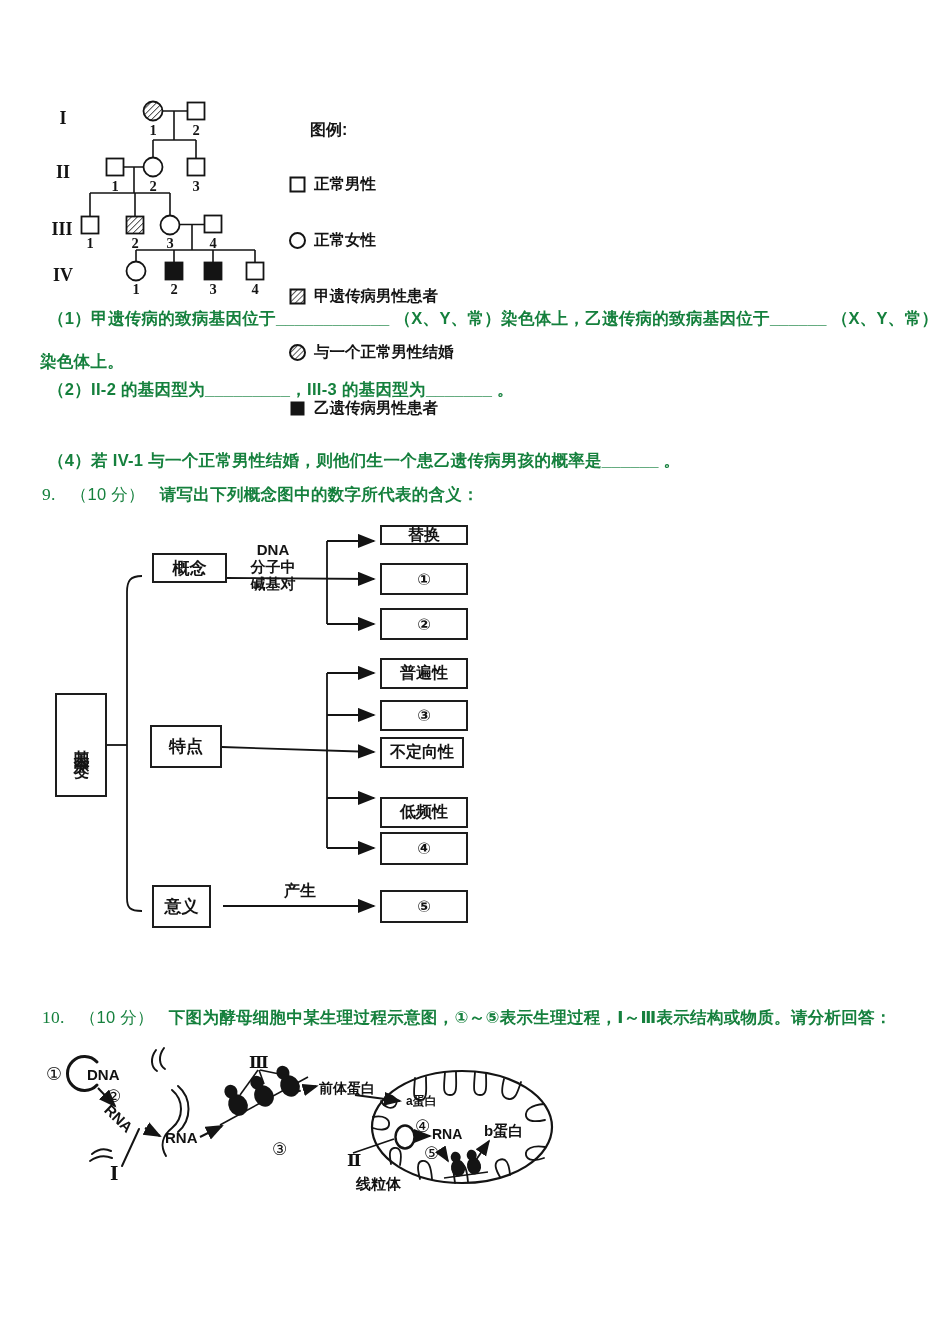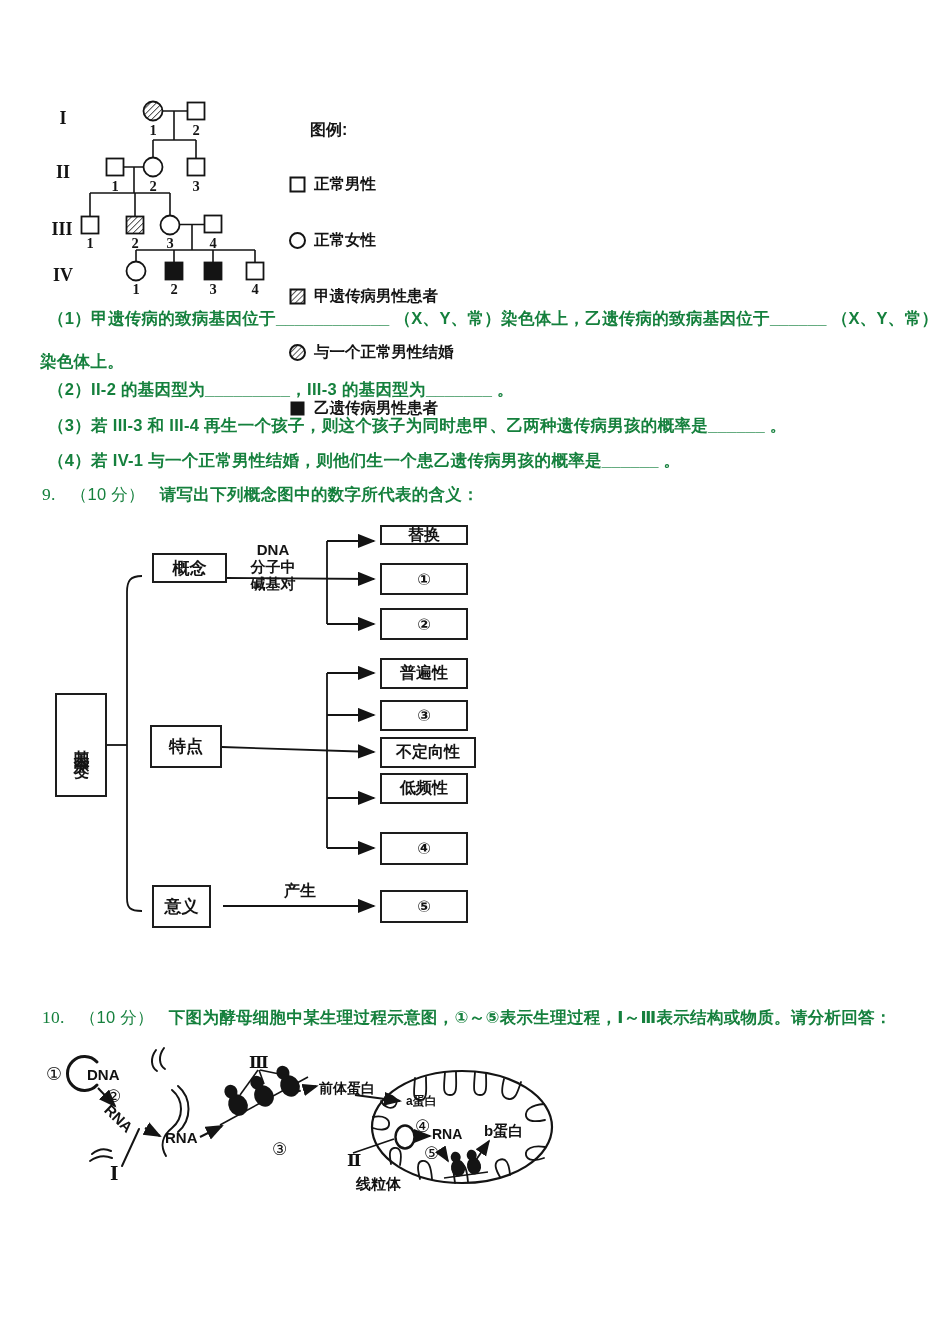--- a/index.html
+++ b/index.html
@@ -129,21 +129,20 @@
       <svg width="19" height="19">
           <rect x="2.5" y="2.5" width="14" height="14" fill="#141414"></rect>
         </svg>
       <span class="legend-label">乙遗传病男性患者</span>
     </div>
   </div>
 
   <div class="qline" style="left:48px;top:308px">（1）甲遗传病的致病基因位于____________ （X、Y、常）染色体上，乙遗传病的致病基因位于______ （X、Y、常）</div>
   <div class="qline" style="left:40px;top:351px">染色体上。</div>
   <div class="qline" style="left:48px;top:379px">（2）II-2 的基因型为_________，III-3 的基因型为_______ 。</div>
-  <div class="qline" style="left:48px;top:415px">（3）若 III-3 和 III-4 再生一个孩子，则这个孩子为同时患甲、乙两种遗传病男孩的概率是______ 。</div>
   <div class="qline" style="left:48px;top:450px">（4）若 IV-1 与一个正常男性结婚，则他们生一个患乙遗传病男孩的概率是______ 。</div>
 
   <div class="qline" style="left:42px;top:484px">
     <span class="qnum">9.</span>
     <span class="qscore">（10 分）</span>
     <span>请写出下列概念图中的数字所代表的含义：</span>
   </div>
 
   <svg class="abs" style="left:45px;top:510px" width="435" height="430" viewBox="0 0 435 430">
     <defs>
@@ -181,22 +180,22 @@
     <div>分子中</div>
     <div>碱基对</div>
   </div>
   <div class="edge-label" style="left:284px;top:882px;font-size:16px">产生</div>
 
   <div class="cbox" style="left:380px;top:525px;width:88px;height:20px">替换</div>
   <div class="cbox" style="left:380px;top:563px;width:88px;height:32px">①</div>
   <div class="cbox" style="left:380px;top:608px;width:88px;height:32px">②</div>
   <div class="cbox" style="left:380px;top:658px;width:88px;height:31px">普遍性</div>
   <div class="cbox" style="left:380px;top:700px;width:88px;height:31px">③</div>
-  <div class="cbox" style="left:380px;top:737px;width:96px;height:31px">不定向性</div>
-  <div class="cbox" style="left:380px;top:773px;width:88px;height:31px">低频性</div>
+  <div class="cbox" style="left:380px;top:737px;width:84px;height:31px">不定向性</div>
+  <div class="cbox" style="left:380px;top:797px;width:88px;height:31px">低频性</div>
   <div class="cbox" style="left:380px;top:832px;width:88px;height:33px">④</div>
   <div class="cbox" style="left:380px;top:890px;width:88px;height:33px">⑤</div>
 
 
   <div class="qline" style="left:42px;top:1007px">
     <span class="qnum">10.</span>
     <span class="qscore">（10 分）</span>
     <span>下图为酵母细胞中某生理过程示意图，①～⑤表示生理过程，Ⅰ～Ⅲ表示结构或物质。请分析回答：</span>
   </div>
 

